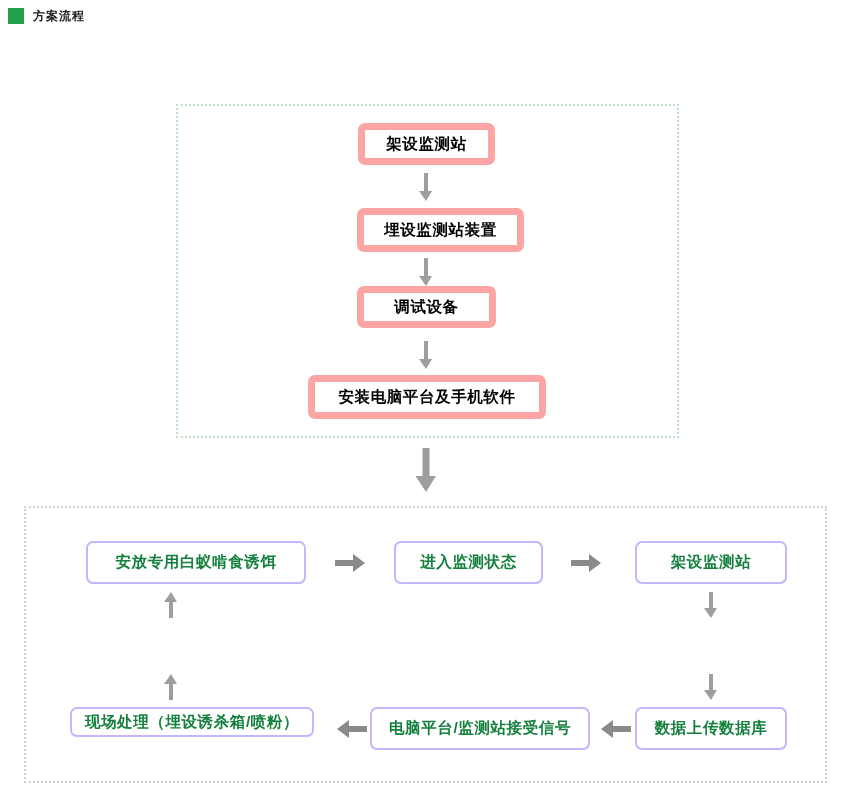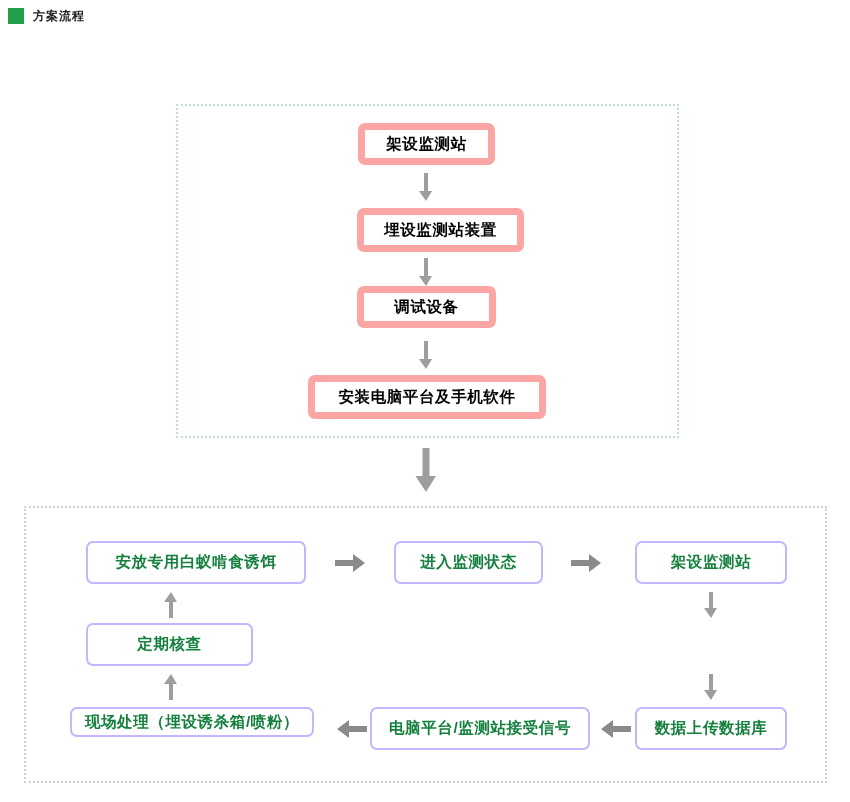--- a/index.html
+++ b/index.html
@@ -170,21 +170,20 @@
   </div>
 
   <div class="node node-gray" style="left:70px; top:707px; width:244px; height:30px;">现场处理（埋设诱杀箱/喷粉）</div>
 
   <div class="arrow" style="left:161px; top:673px; width:20px; height:28px;">
     <svg width="14" height="26" viewBox="0 0 14 26" aria-hidden="true">
       <path d="M5 26 h4 V10 h4 L7 0 L0 10 h5 z" fill="#9e9e9e"></path>
     </svg>
   </div>
 
-  <div class="node node-gray" style="left:86px; top:623px; width:167px; height:43px;">定期核查</div>
 
   <div class="arrow" style="left:161px; top:591px; width:20px; height:28px;">
     <svg width="14" height="26" viewBox="0 0 14 26" aria-hidden="true">
       <path d="M5 26 h4 V10 h4 L7 0 L0 10 h5 z" fill="#9e9e9e"></path>
     </svg>
   </div>
 
 </div>
 
 </body></html>

